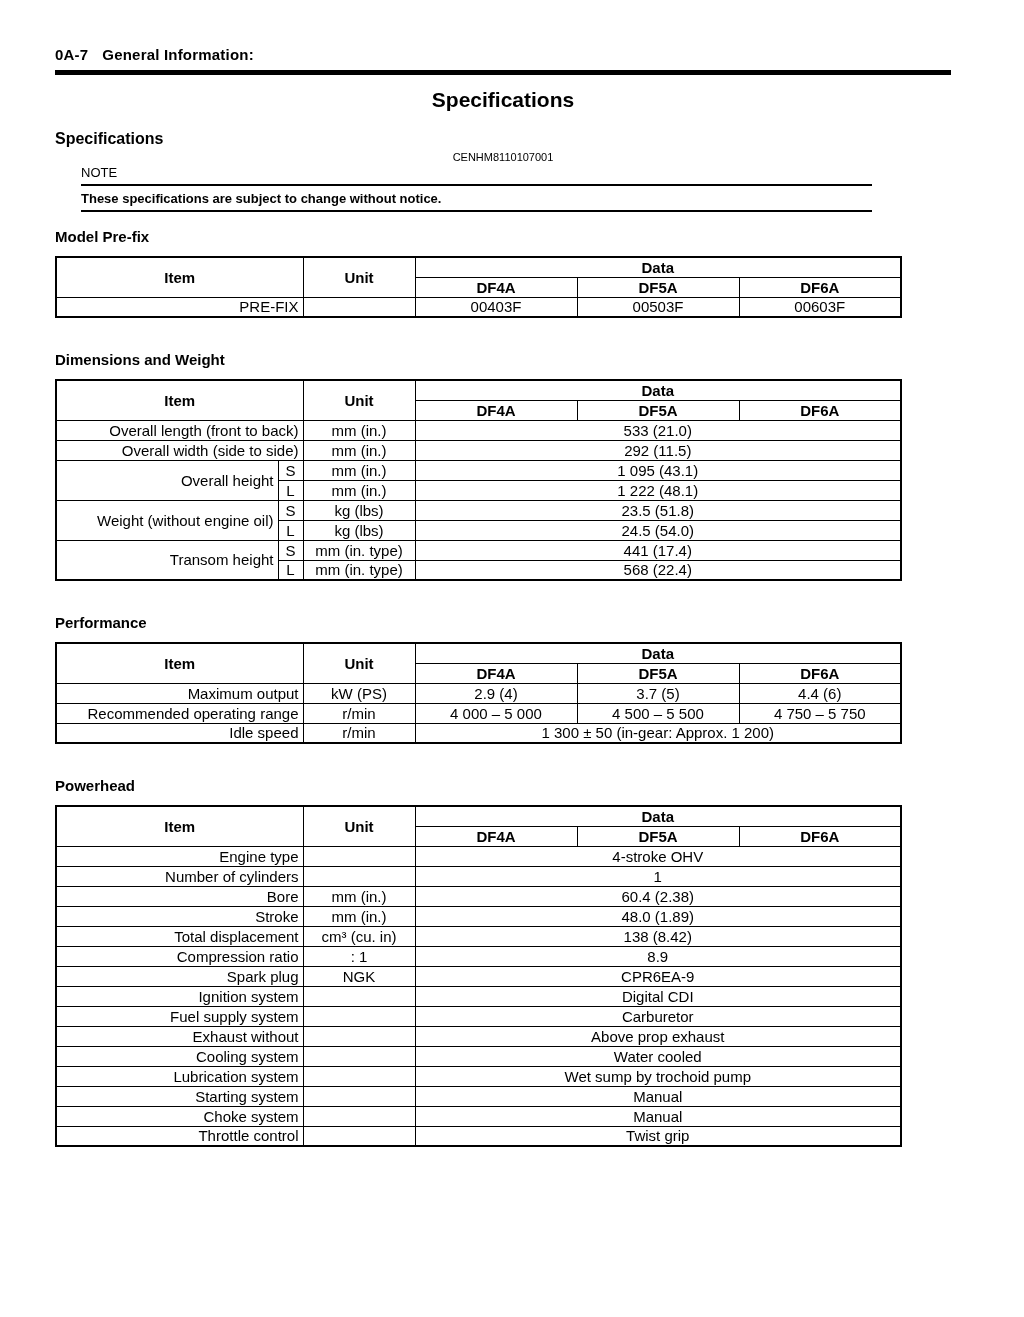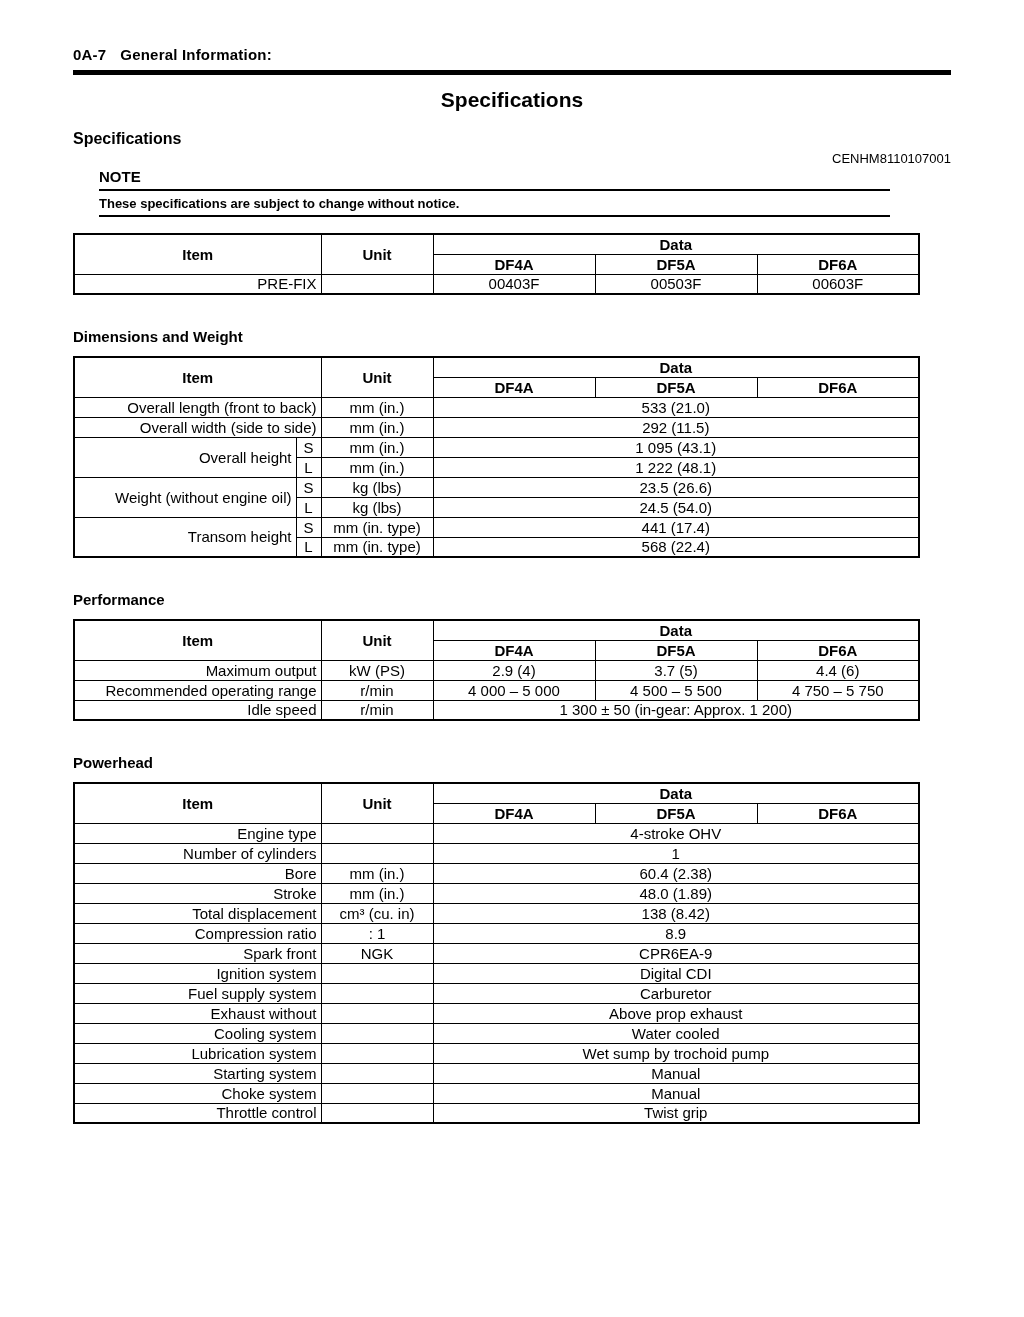--- a/index.html
+++ b/index.html
@@ -1,32 +1,32 @@
 <!DOCTYPE html>
 <html><head>
 <meta charset="utf-8">
 <style>
   * { margin:0; padding:0; box-sizing:border-box; }
   html,body { background:#fff; }
   body {
     width:1024px; height:1317px; overflow:hidden;
     font-family:"Liberation Sans", sans-serif; color:#000;
   }
-  .page { padding:46px 73px 0 73px; }
+  .page { padding:46px 73px 0 55px; }
 
   .topbar { font-size:15px; font-weight:bold; padding-bottom:7px; letter-spacing:0.2px; }
   .topbar .gap { display:inline-block; width:14px; }
   .rule { height:5px; background:#000; }
 
   .main-title { text-align:center; font-size:21px; font-weight:bold; margin-top:13px; }
   .spec-heading { font-size:16px; font-weight:bold; margin-top:18px; }
-  .doc-code { text-align:right; font-size:13px; margin-top:3px; }
+  .doc-code { text-align:center; font-size:11px; margin-top:3px; }
 
   .note-block { margin-left:26px; margin-top:2px; }
-  .note-label { font-size:15px; font-weight:bold; padding-bottom:4px; }
+  .note-label { font-size:13px; font-weight:normal; padding-bottom:4px; }
   .note-line { height:2px; background:#000; width:791px; max-width:100%; }
   .note-text { font-size:13px; font-weight:bold; padding:5px 0 4px 0; }
 
   .spec-section { margin-top:33px; }
   .spec-section:first-of-type { margin-top:16px; }
   .sec-title { font-size:15px; font-weight:bold; margin-bottom:11px; }
 
   table { border-collapse:collapse; table-layout:fixed; width:845px; border:2px solid #000; }
   th, td { border:1.5px solid #000; height:20px; padding:0 4px; font-size:15px;
            vertical-align:middle; white-space:nowrap; overflow:hidden; }
@@ -49,20 +49,21 @@
   <div class="doc-code">CENHM8110107001</div>
 
   <div class="note-block">
     <div class="note-label">NOTE</div>
     <div class="note-line"></div>
     <div class="note-text">These specifications are subject to change without notice.</div>
     <div class="note-line"></div>
   </div>
 
   <section class="spec-section">
+    <h3 class="sec-title">Model Pre-fix</h3>
     <div class="tbl-slot">
         <table>
           <colgroup>
             <col style="width: 222px;">
             <col style="width: 25px;">
             <col style="width: 112px;">
             <col style="width: 162px;">
             <col style="width: 162px;">
             <col style="width: 162px;">
           </colgroup>
@@ -134,21 +135,21 @@
             </tr>
             <tr>
               <td class="sub">L</td>
               <td class="unit">mm (in.)</td>
               <td class="val" colspan="3">1 222 (48.1)</td>
             </tr>
             <tr>
               <td class="item" colspan="1" rowspan="2">Weight (without engine oil)</td>
               <td class="sub">S</td>
               <td class="unit">kg (lbs)</td>
-              <td class="val" colspan="3">23.5 (26.6)</td>
+              <td class="val" colspan="3">23.5 (51.8)</td>
             </tr>
             <tr>
               <td class="sub">L</td>
               <td class="unit">kg (lbs)</td>
               <td class="val" colspan="3">24.5 (54.0)</td>
             </tr>
             <tr>
               <td class="item" colspan="1" rowspan="2">Transom height</td>
               <td class="sub">S</td>
               <td class="unit">mm (in. type)</td>
@@ -262,21 +263,21 @@
               <td class="item" colspan="2" rowspan="1">Total displacement</td>
               <td class="unit">cm³ (cu. in)</td>
               <td class="val" colspan="3">138 (8.42)</td>
             </tr>
             <tr>
               <td class="item" colspan="2" rowspan="1">Compression ratio</td>
               <td class="unit">: 1</td>
               <td class="val" colspan="3">8.9</td>
             </tr>
             <tr>
-              <td class="item" colspan="2" rowspan="1">Spark front</td>
+              <td class="item" colspan="2" rowspan="1">Spark plug</td>
               <td class="unit">NGK</td>
               <td class="val" colspan="3">CPR6EA-9</td>
             </tr>
             <tr>
               <td class="item" colspan="2" rowspan="1">Ignition system</td>
               <td class="unit"></td>
               <td class="val" colspan="3">Digital CDI</td>
             </tr>
             <tr>
               <td class="item" colspan="2" rowspan="1">Fuel supply system</td>

